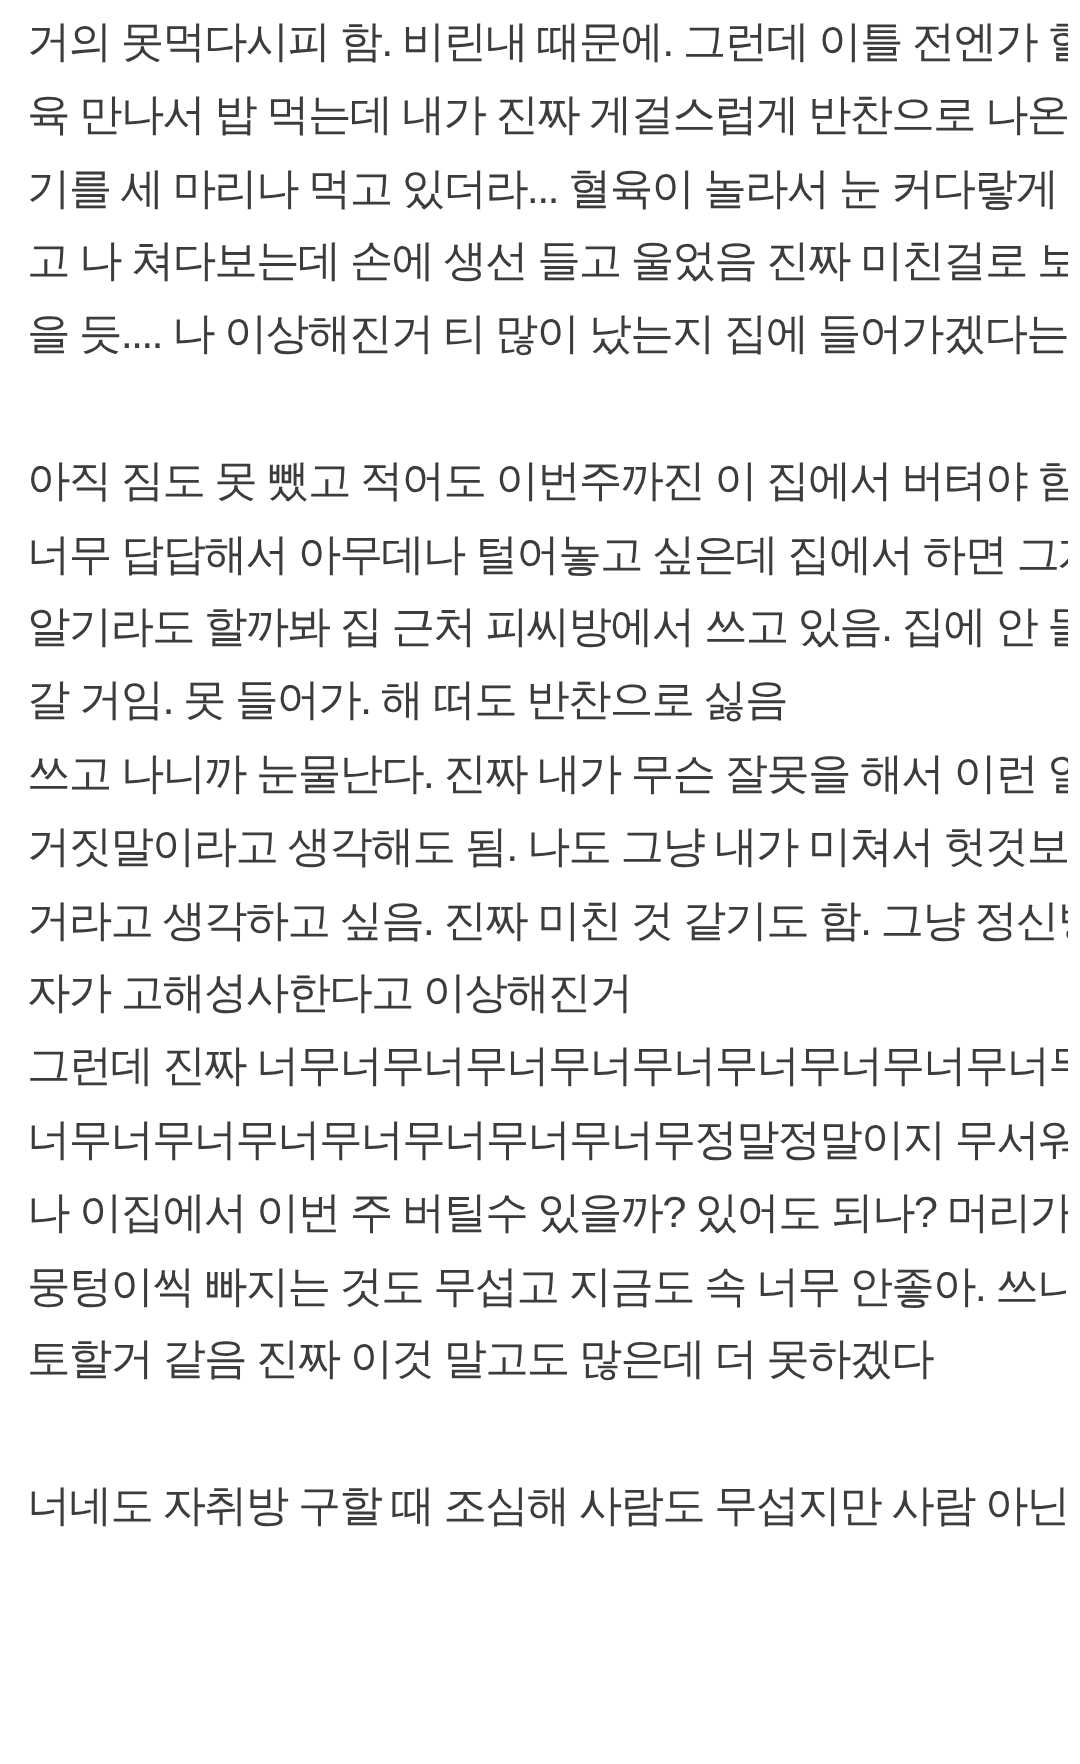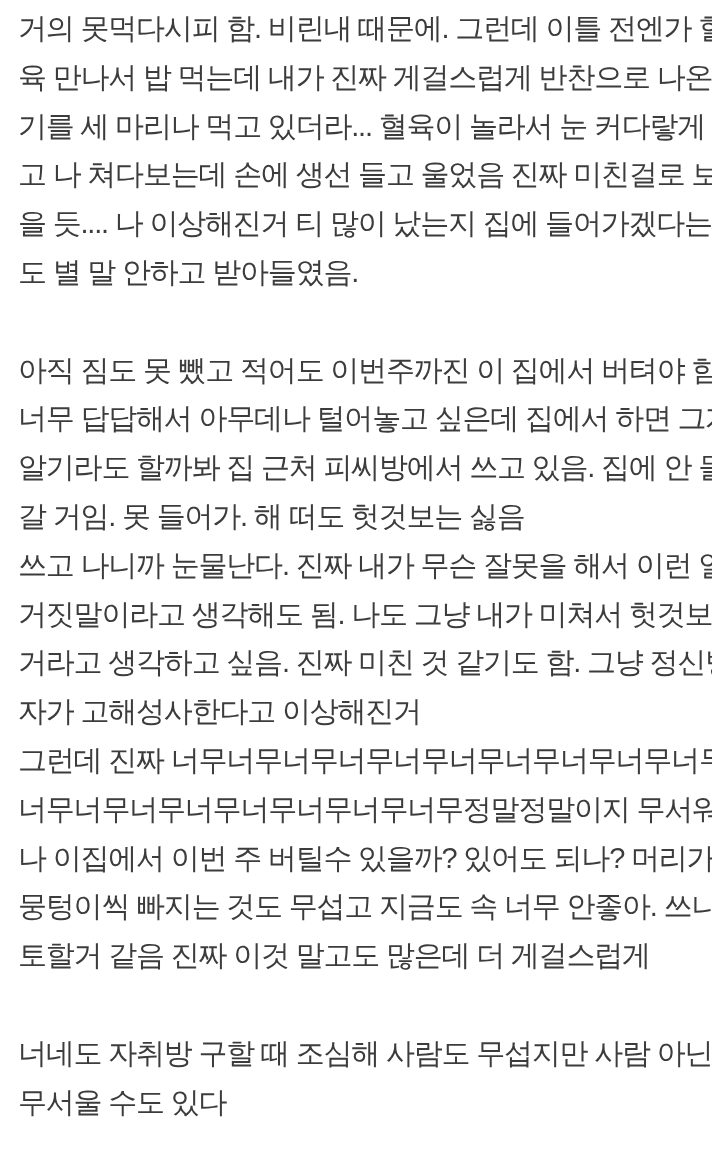--- a/index.html
+++ b/index.html
@@ -37,34 +37,32 @@
 </head>
 <body style="background: rgb(255, 255, 255);">
 
 <div class="post-body" style="color: rgb(60, 60, 60);">
   <div class="paragraph">
       <div class="line">거의 못먹다시피 함. 비린내 때문에. 그런데 이틀 전엔가 혈</div>
       <div class="line">육 만나서 밥 먹는데 내가 진짜 게걸스럽게 반찬으로 나온 조</div>
       <div class="line">기를 세 마리나 먹고 있더라... 혈육이 놀라서 눈 커다랗게 뜨</div>
       <div class="line">고 나 쳐다보는데 손에 생선 들고 울었음 진짜 미친걸로 보였</div>
       <div class="line">을 듯.... 나 이상해진거 티 많이 났는지 집에 들어가겠다는 것</div>
-      <div class="line">도 별 말 안하고 받아들였음.</div>
     </div>
   <div class="paragraph">
       <div class="line">아직 짐도 못 뺐고 적어도 이번주까진 이 집에서 버텨야 함.</div>
       <div class="line">너무 답답해서 아무데나 털어놓고 싶은데 집에서 하면 그게</div>
       <div class="line">알기라도 할까봐 집 근처 피씨방에서 쓰고 있음. 집에 안 들어</div>
-      <div class="line">갈 거임. 못 들어가. 해 떠도 헛것보는 싫음</div>
+      <div class="line">갈 거임. 못 들어가. 해 떠도 반찬으로 싫음</div>
       <div class="line">쓰고 나니까 눈물난다. 진짜 내가 무슨 잘못을 해서 이런 일을</div>
       <div class="line">거짓말이라고 생각해도 됨. 나도 그냥 내가 미쳐서 헛것보는</div>
       <div class="line">거라고 생각하고 싶음. 진짜 미친 것 같기도 함. 그냥 정신병</div>
       <div class="line">자가 고해성사한다고 이상해진거</div>
       <div class="line">그런데 진짜 너무너무너무너무너무너무너무너무너무너무</div>
       <div class="line">너무너무너무너무너무너무너무너무정말정말이지 무서워..</div>
       <div class="line">나 이집에서 이번 주 버틸수 있을까? 있어도 되나? 머리가 한</div>
       <div class="line">뭉텅이씩 빠지는 것도 무섭고 지금도 속 너무 안좋아. 쓰니까</div>
-      <div class="line">토할거 같음 진짜 이것 말고도 많은데 더 게걸스럽게</div>
+      <div class="line">토할거 같음 진짜 이것 말고도 많은데 더 못하겠다</div>
     </div>
   <div class="paragraph">
       <div class="line">너네도 자취방 구할 때 조심해 사람도 무섭지만 사람 아닌게</div>
-      <div class="line">무서울 수도 있다</div>
     </div>
 </div>
 
 </body></html>

